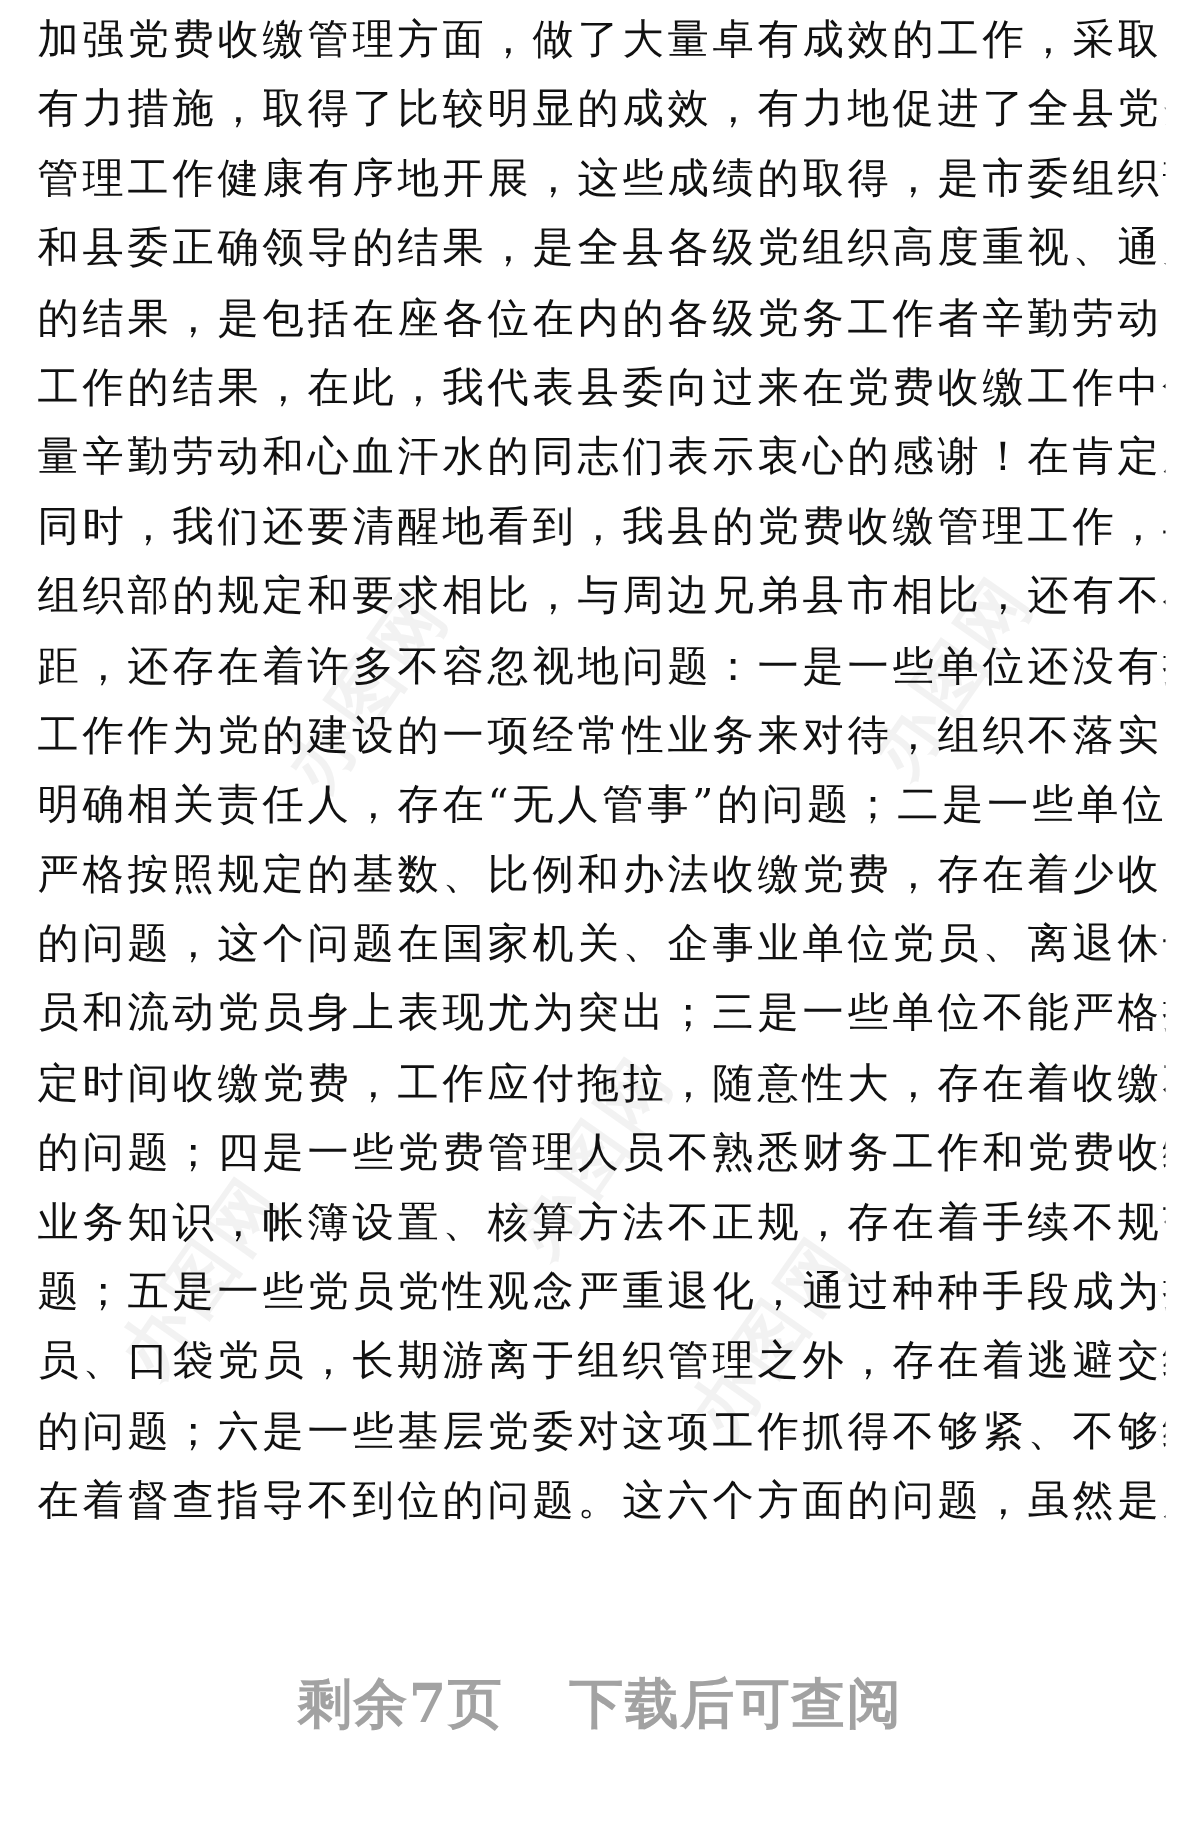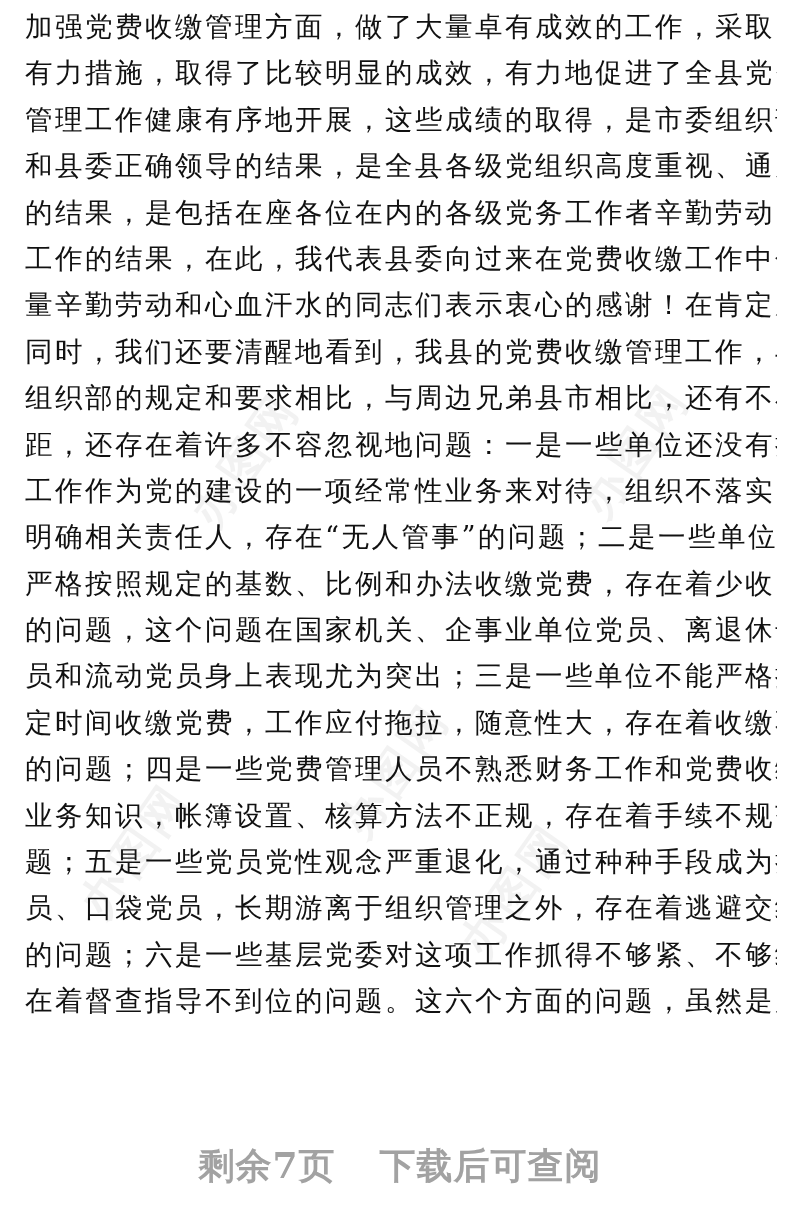--- a/index.html
+++ b/index.html
@@ -57,21 +57,20 @@
       position: absolute;
       left: 0;
       top: 1112px;
       width: 800px;
       text-align: center;
       font-size: 36px;
       font-weight: bold;
       color: #a2a2a2;
       font-family: "DejaVu Serif", "Liberation Serif", serif;
       letter-spacing: 1px;
-      margin-top: 30px;
     }
     .footer .gap {
       display: inline-block;
       width: 44px;
     }
   </style>
 </head>
 <body>
 
 <div class="page">

